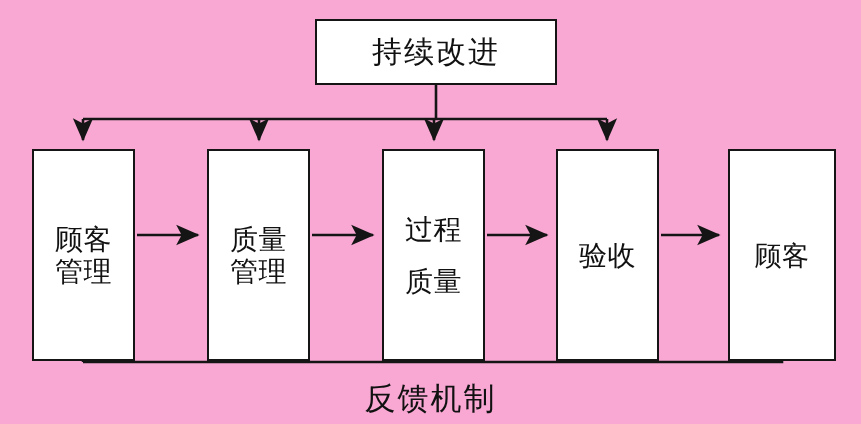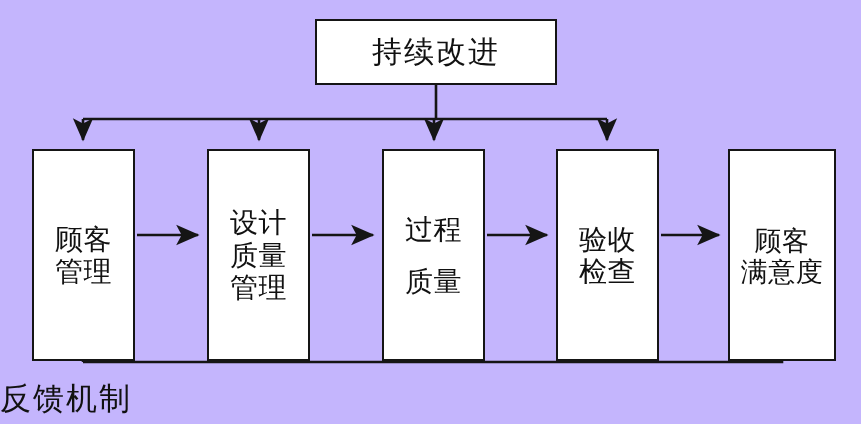--- a/index.html
+++ b/index.html
@@ -4,21 +4,21 @@
 <style>
   html, body {
     margin: 0;
     padding: 0;
     background: #ffffff;
   }
   #diagram-canvas {
     position: relative;
     width: 861px;
     height: 424px;
-    background: #c4b5fd;
+    background: #f9a8d4;
     font-family: "DejaVu Serif", "Liberation Serif", serif;
     overflow: hidden;
   }
   #diagram-svg {
     position: absolute;
     left: 0;
     top: 0;
     width: 861px;
     height: 424px;
   }
@@ -57,20 +57,21 @@
   #node-stage-0 { left: 32px; }
   #node-stage-1 { left: 207px; }
   #node-stage-2 { left: 382px; gap: 20px; }
   #node-stage-3 { left: 556px; }
   #node-stage-4 { left: 728px; width: 108px; font-size: 27px; }
   .caption {
     position: absolute;
     left: 0;
     top: 378px;
     width: 861px;
+    text-align: center;
     font-size: 31px;
     color: #111111;
     letter-spacing: 2px;
   }
 </style>
 </head>
 <body>
 
 <div id="diagram-canvas">
 
@@ -115,35 +116,32 @@
   <div class="node-box" id="node-top">
     <span class="node-line">持续改进</span>
   </div>
 
   <div class="node-box stage-box" id="node-stage-0">
     <span class="node-line">顾客</span>
     <span class="node-line">管理</span>
   </div>
 
   <div class="node-box stage-box" id="node-stage-1">
-    <span class="node-line">设计</span>
     <span class="node-line">质量</span>
     <span class="node-line">管理</span>
   </div>
 
   <div class="node-box stage-box" id="node-stage-2">
     <span class="node-line">过程</span>
     <span class="node-line">质量</span>
   </div>
 
   <div class="node-box stage-box" id="node-stage-3">
     <span class="node-line">验收</span>
-    <span class="node-line">检查</span>
   </div>
 
   <div class="node-box stage-box" id="node-stage-4">
     <span class="node-line">顾客</span>
-    <span class="node-line">满意度</span>
   </div>
 
   <div class="caption">反馈机制</div>
 
 </div>
 
 </body></html>

